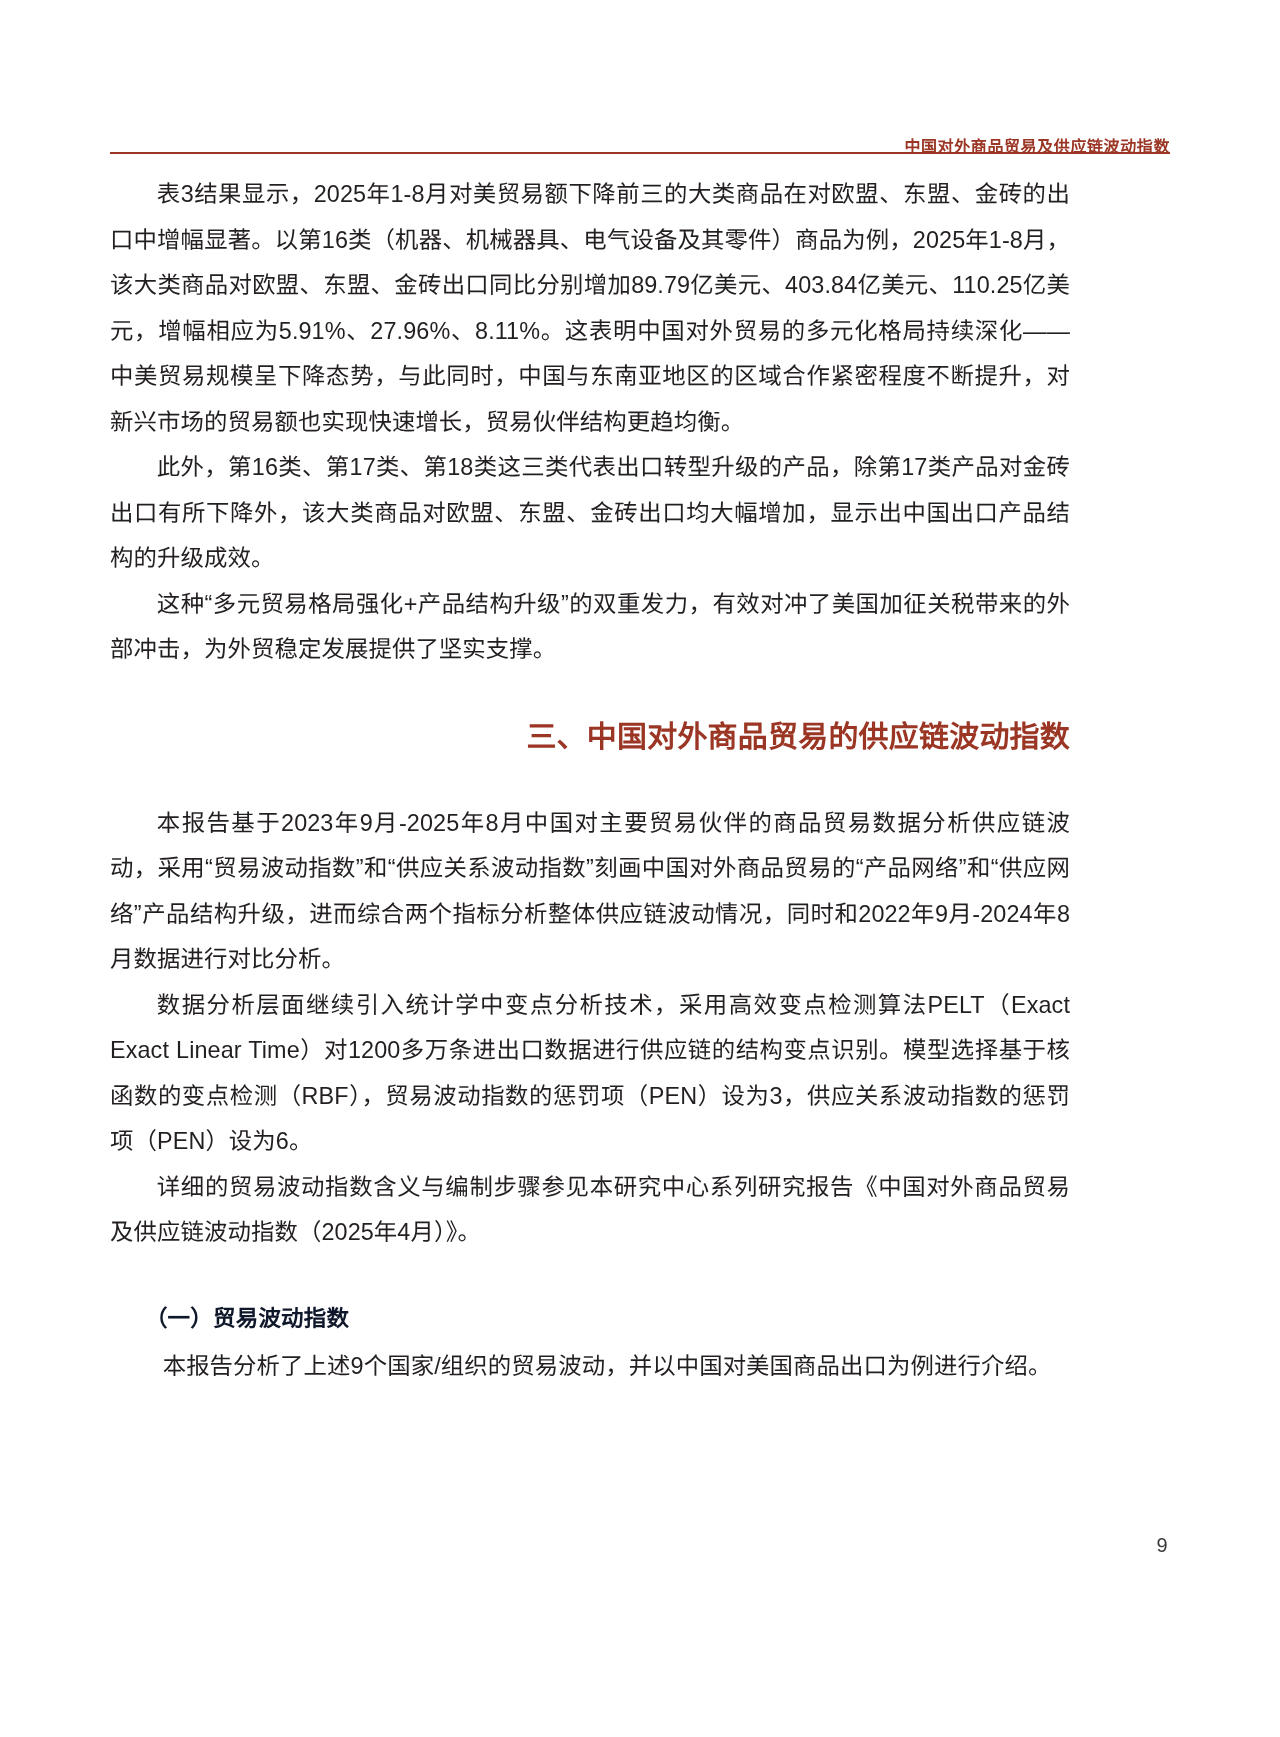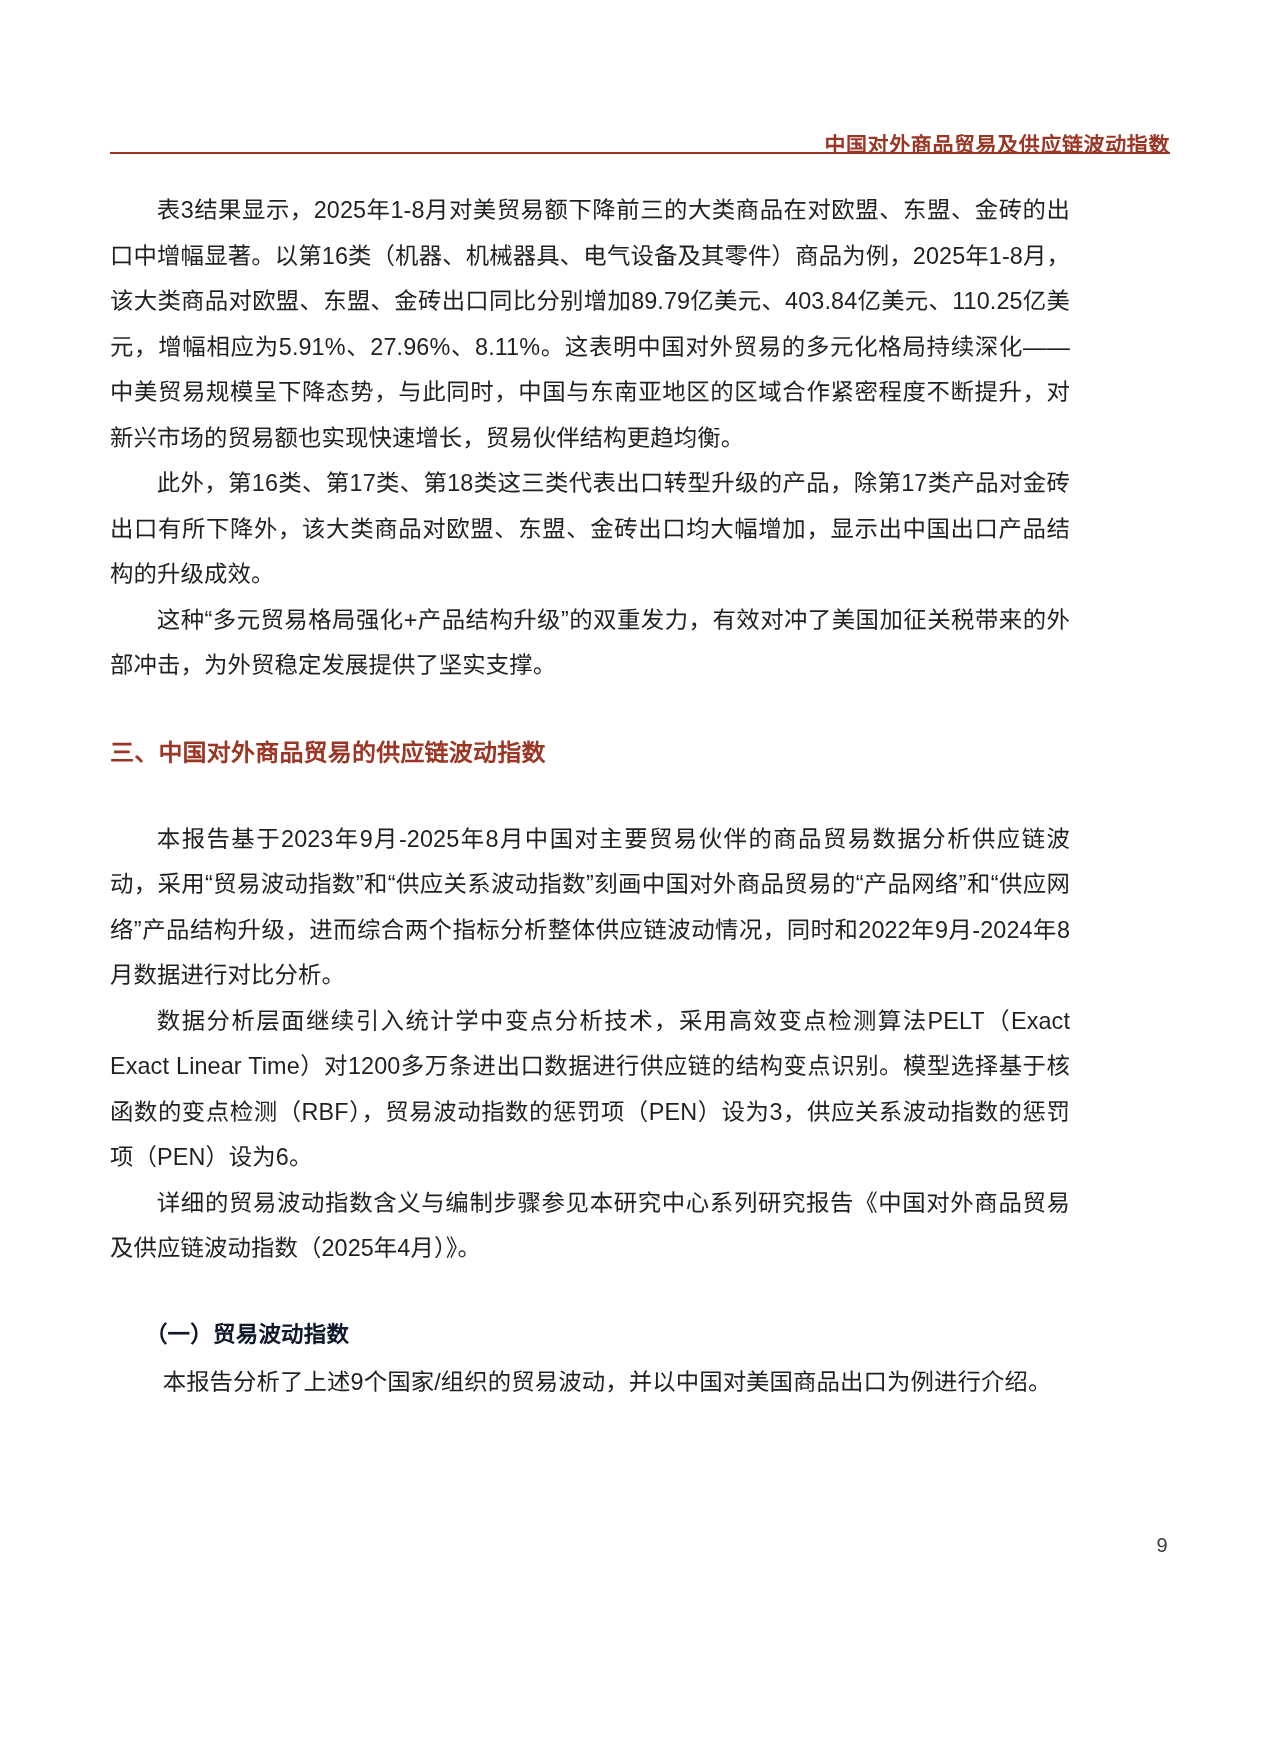--- a/index.html
+++ b/index.html
@@ -23,40 +23,40 @@
     position: absolute;
     top: 128px;
     left: 110px;
     right: 110px;
     height: 32px;
     display: flex;
     align-items: flex-end;
     justify-content: flex-end;
   }
   .page-header .header-title {
-    font-size: 21px;
+    font-size: 16px;
     font-weight: 700;
     letter-spacing: 0.6px;
     color: #9b3524;
     line-height: 1;
     padding-bottom: 5px;
   }
   .header-rule {
     position: absolute;
     top: 152px;
     left: 110px;
     right: 110px;
     height: 2px;
     background: #9b3524;
   }
 
   
   .content {
     position: absolute;
-    top: 188px;
+    top: 172px;
     left: 110px;
     width: 960px;
   }
 
   p.body-par {
     margin: 0;
     font-size: 23.4px;
     line-height: 45.5px;
     text-align: justify;
     text-justify: inter-character;
@@ -65,25 +65,26 @@
     color: #231f20;
     font-weight: 400;
   }
   p.body-par.lead-space {
     text-indent: 2.25em;
   }
 
   
   h2.section-heading {
     margin: 0;
-    font-size: 24px;
+    font-size: 30px;
     font-weight: 700;
     color: #9b3524;
     line-height: 40px;
     letter-spacing: 0.2px;
+    text-align: right;
   }
   h3.sub-heading {
     margin: 0;
     font-size: 22.5px;
     font-weight: 700;
     color: #0f172a;
     line-height: 38px;
     letter-spacing: 0.2px;
     text-indent: 1.55em;
   }

